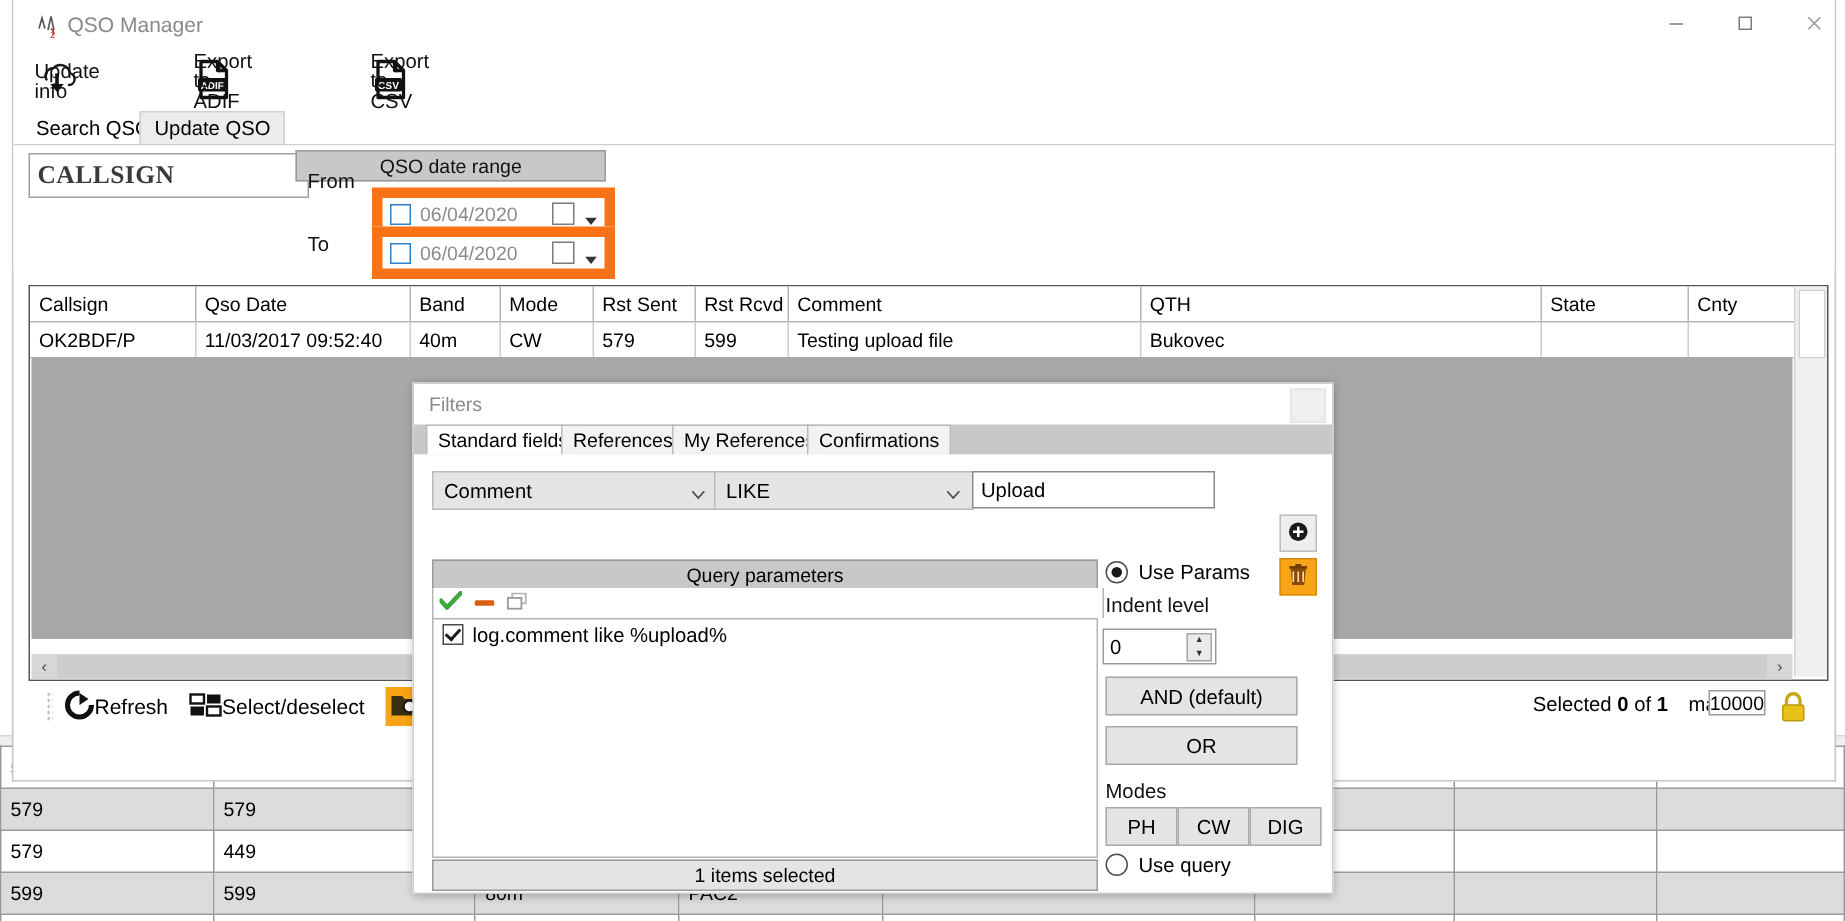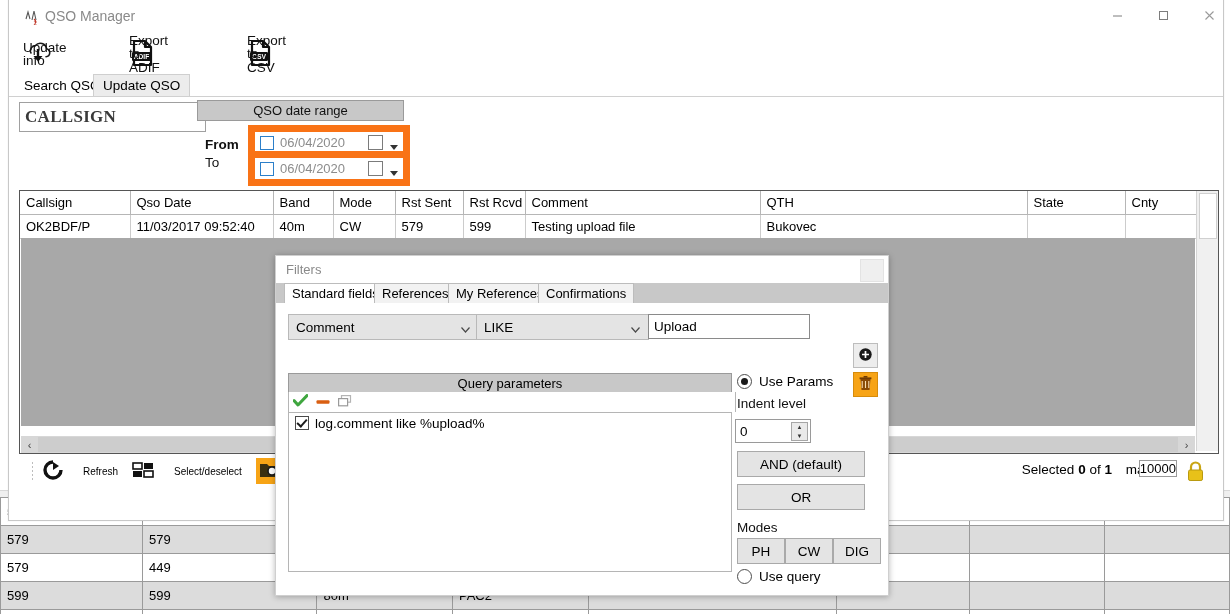--- a/index.html
+++ b/index.html
@@ -66,21 +66,21 @@
   .gridtable td{border:1px solid #cccccc;border-top:none;border-left:none;background:#fff;padding:0 6px;height:23px;white-space:nowrap;overflow:hidden;}
   .gridempty{position:absolute;left:1px;top:47px;width:1174px;height:188px;background:#a8a8a8;}
   .vscroll{position:absolute;right:0;top:0;width:21px;height:260px;background:#f0f0f0;border-left:1px solid #d4d4d4;}
   .vthumb{position:absolute;left:2px;top:2px;width:16px;height:44px;background:#ffffff;border:1px solid #d0d0d0;}
   .hscroll{position:absolute;left:1px;bottom:0;width:1174px;height:17px;background:#d7d7d7;display:flex;align-items:center;justify-content:space-between;}
   .hsarrow{width:17px;text-align:center;font-size:11px;color:#444;}
   .hthumb{flex:1;height:15px;background:#cdcdcd;}
 
   
   .bottombar{position:absolute;left:10px;top:456px;width:1198px;height:30px;background:#fff;display:flex;align-items:center;}
-  .bb-item{display:flex;align-items:center;gap:20px;font-size:10px;}
+  .bb-item{display:flex;align-items:center;gap:0;font-size:14px;}
   .grip{width:4px;height:20px;background:
       radial-gradient(#bdbdbd 40%, transparent 41%) 0 0/3px 4px;}
   .filters-btn{background:#f7a416;padding:2px 6px 2px 3px;display:flex;align-items:center;gap:5px;}
   .sel-status{position:absolute;right:62px;top:6px;font-size:13.5px;}
   .maxbox{position:absolute;right:40px;top:3px;}
   .maxinput{width:58px;height:20px;border:1px solid #9a9a9a;background:#fff;text-align:center;line-height:20px;font-size:13px;}
 
   
   .dlg{position:absolute;left:275px;top:255px;width:612px;height:339px;background:#fff;border:1px solid #cfcfcf;box-shadow:0 1px 6px rgba(0,0,0,.28);}
   .dlg-title{position:relative;height:27px;background:#fff;}
@@ -258,21 +258,21 @@
       <div class="tab unsel" style="left:84px;">
         <span>Update QSO</span>
       </div>
     </div>
 
     <div class="searchpanel">
       <div class="callsign">CALLSIGN</div>
 
       <div class="daterange-hdr">QSO date range</div>
 
-      <div class="dr-lbl" style="left:196px;top:40px;font-weight:bold;">From</div>
+      <div class="dr-lbl" style="left:196px;top:16px;">From</div>
       <div class="dtbox" style="left:239px;top:28px;">
         <span class="cb"></span>
         <span class="val">06/04/2020</span>
         <span class="cal"></span>
         <span class="arr">
           <svg width="8" height="6" viewBox="0 0 8 6">
               <path d="M0 0 L4 5 L8 0 Z" fill="#333"></path>
             </svg>
         </span>
       </div>
@@ -490,20 +490,21 @@
 
     <div class="qp-list" style="pointer-events:auto;">
       <div id="qp-rows">
           <div class="qp-row">
             <span class="qp-cb"></span>
             <span>log.comment like %upload%</span>
           </div>
         </div>
     </div>
 
+    <div class="qp-foot" style="pointer-events:auto;">1 items selected</div>
 
     <div class="rrow" style="left:737px;top:374px;pointer-events:auto;">
       <span class="radio on"></span>
       <span>Use Params</span>
     </div>
 
     <div class="lbl" style="left:737px;top:396px;">Indent level</div>
 
     <div class="spin" style="pointer-events:auto;">
       <span>0</span>

